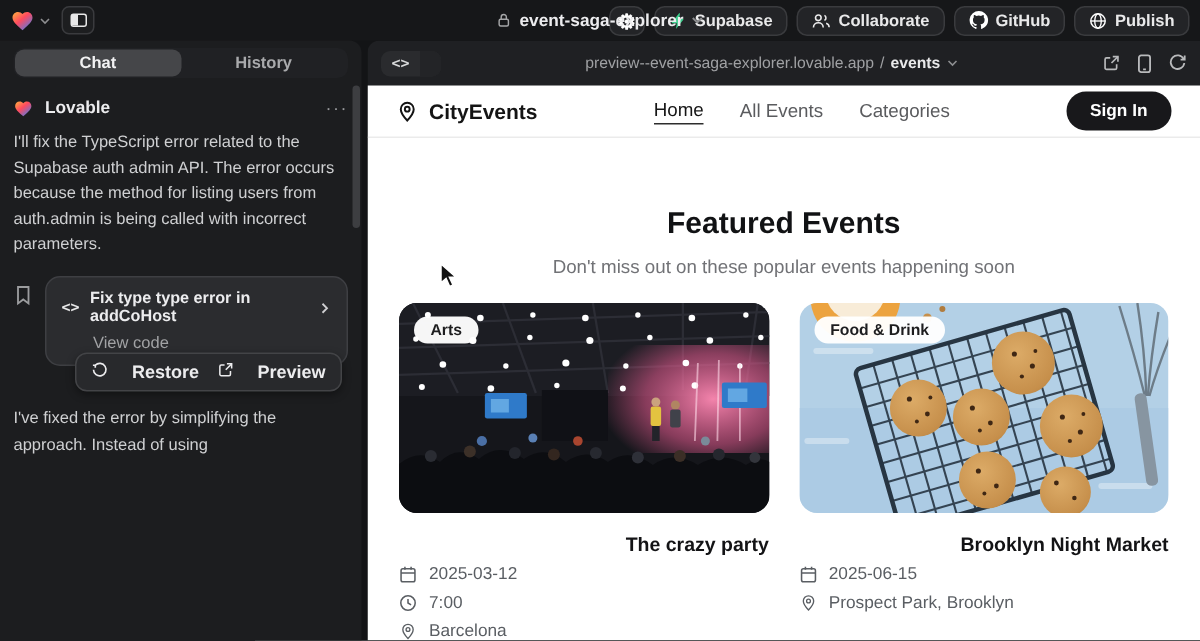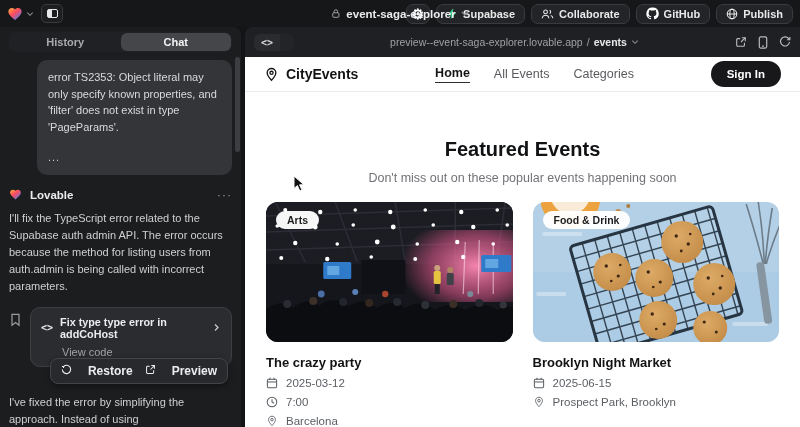--- a/index.html
+++ b/index.html
@@ -68,27 +68,27 @@
   .pv-url .page { color:#e9e9ea; font-weight:700; }
   .pv-icons { display:flex; align-items:center; gap:11px; color:#b9babc; }
   .pv-icons svg { cursor:pointer; }
 
   .site { flex:1; background:#ffffff; display:flex; flex-direction:column; overflow:hidden; }
   .navbar { height:42px; display:flex; align-items:center; justify-content:space-between;
     padding:0 19px; border-bottom:1px solid #ebebeb; }
   .brand { display:flex; align-items:center; gap:7px; font-size:14px; font-weight:700; color:#141414; }
   .nav-links { display:flex; align-items:center; gap:24px; }
   .nav-link { font-size:12.5px; color:#5a5b5e; cursor:pointer; }
-  .nav-link.active { color:#161616; font-weight:700; border-bottom:1.5px solid #2d2d2d; padding-bottom:2px; }
+  .nav-link.active { color:#161616; font-weight:400; border-bottom:1.5px solid #2d2d2d; padding-bottom:2px; }
   .signin { background:#18181b; color:#fff; font-size:11.5px; font-weight:600; border:none;
     border-radius:999px; padding:7px 16px; cursor:pointer; }
   .hero { text-align:center; margin-top:46px; }
   .hero-title { font-size:20px; font-weight:700; color:#111214; }
   .hero-sub { font-size:12.5px; color:#717276; margin-top:10px;text-align:center; }
-  .cards { display:flex; gap:20px; padding:0 21px; margin-top:17px; }
+  .cards { display:flex; gap:20px; padding:0 21px; margin-top:17px;text-align:right; }
   .card { flex:1; cursor:pointer; }
   .card-img { position:relative; height:140px; border-radius:12px; overflow:hidden; }
   .card-img svg.scene { width:100%; height:100%; display:block; }
   .badge { position:absolute; top:9px; left:10px; background:rgba(255,255,255,.96); color:#1d1d1f;
     font-size:10.5px; font-weight:600; padding:3px 11px; border-radius:999px; }
   .card-title { font-size:13px; font-weight:700; color:#131315; margin-top:13px; }
   .meta { display:flex; align-items:center; gap:8px; font-size:11.5px; color:#5a5e63; margin-top:7px; }
   .meta svg { flex:none; }
 
   .cursor { position:absolute; left:293px; top:175px; z-index:50; pointer-events:none; }
@@ -172,29 +172,25 @@
         </svg>
       <span>Publish</span>
     </button>
   </div>
 </div>
 
 <div class="main">
 
   <div class="sidebar">
     <div class="tabs">
+      <div class="tab active">Chat</div>
       <div class="tab">History</div>
-      <div class="tab active">Chat</div>
     </div>
     <div class="scroll-thumb"></div>
 
-    <div class="bubble">
-      <div>error TS2353: Object literal may only specify known properties, and 'filter' does not exist in type 'PageParams'.</div>
-      <div class="more">...</div>
-    </div>
 
     <div class="assistant-row">
       <svg width="13" height="13" viewBox="0 0 24 24">
           <path fill="url(#heartGrad)" d="M12 21.35l-1.45-1.32C5.4 15.36 2 12.28 2 8.5 2 5.42 4.42 3 7.5 3c1.74 0 3.41.81 4.5 2.09C13.09 3.81 14.76 3 16.5 3 19.58 3 22 5.42 22 8.5c0 3.78-3.4 6.86-8.55 11.54L12 21.35z"></path>
         </svg>
       <span class="assistant-name">Lovable</span>
       <span class="assistant-menu">···</span>
     </div>
 
     <p class="msg">I'll fix the TypeScript error related to the Supabase auth admin API. The error occurs because the method for listing users from auth.admin is being called with incorrect parameters.</p>

